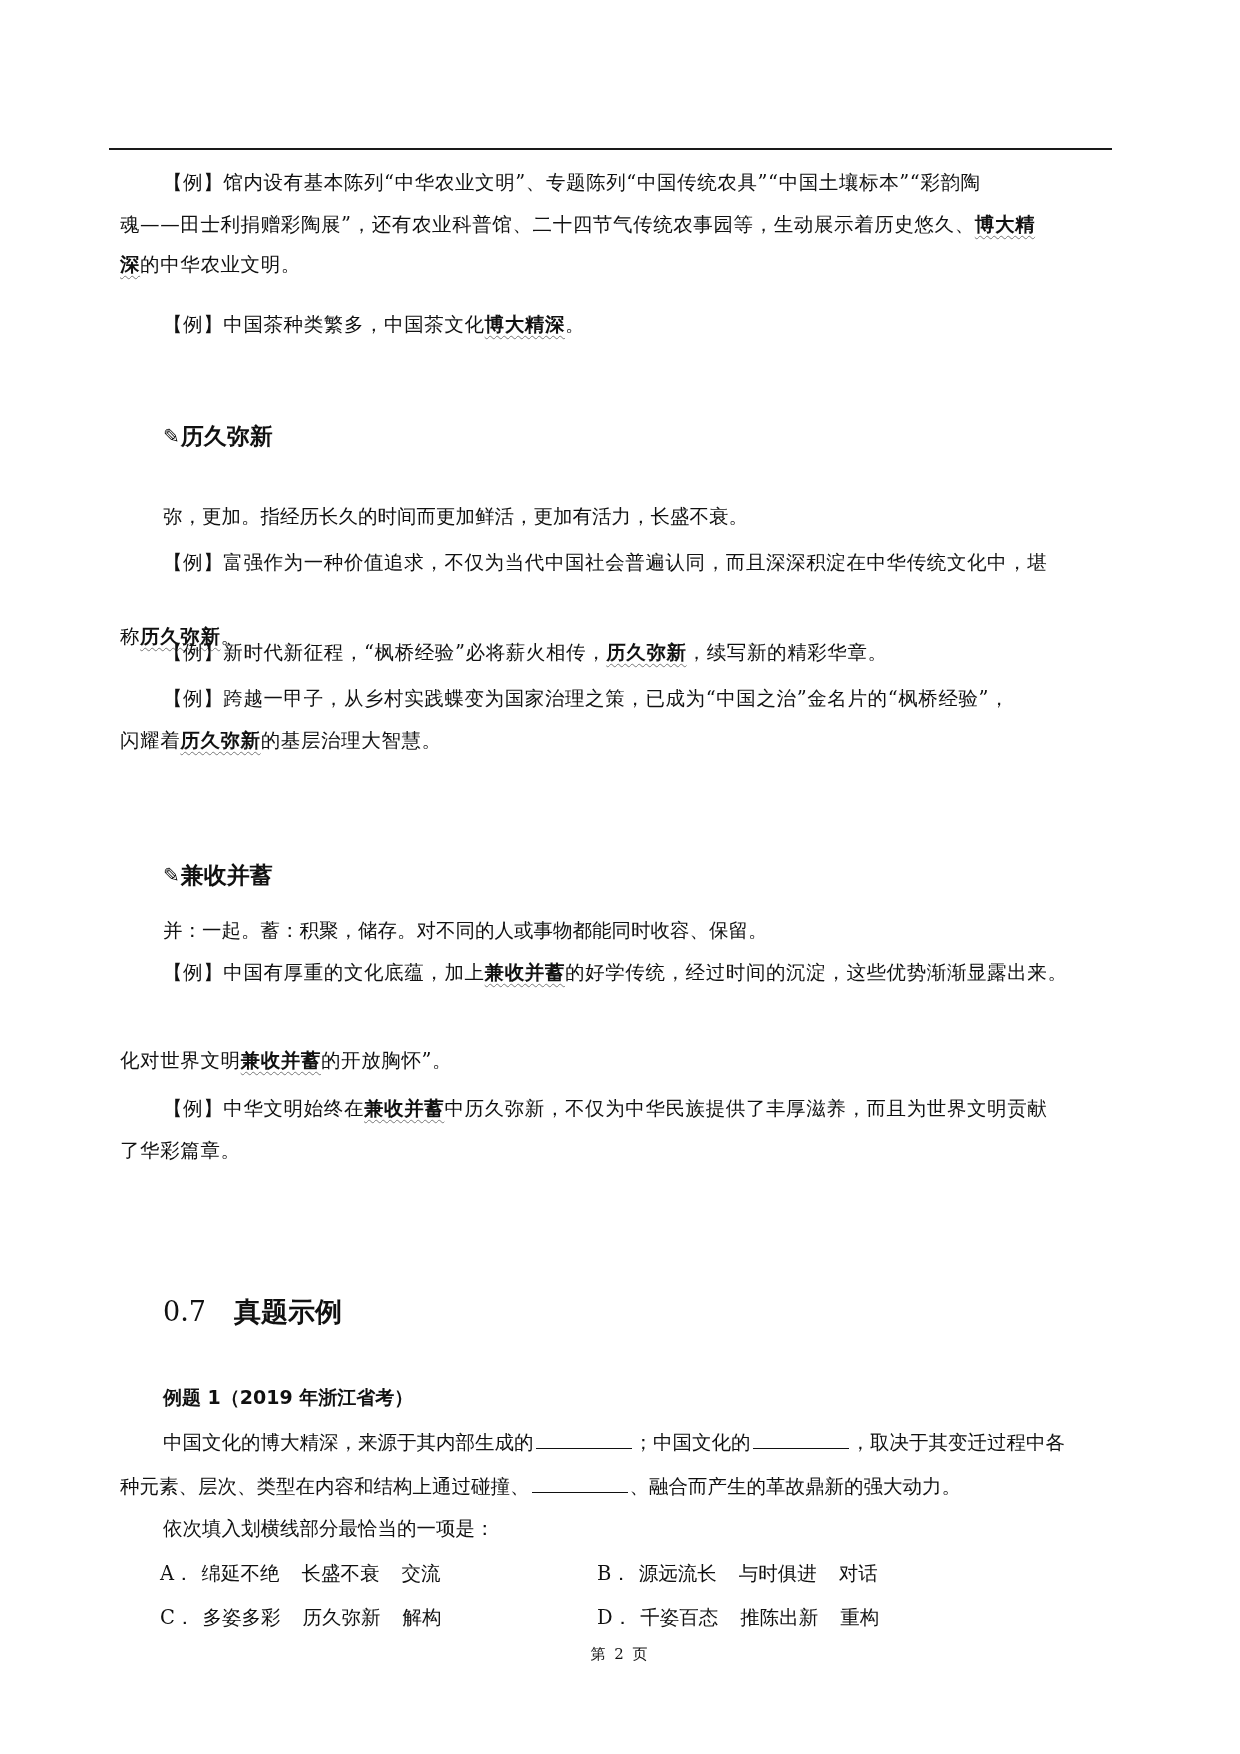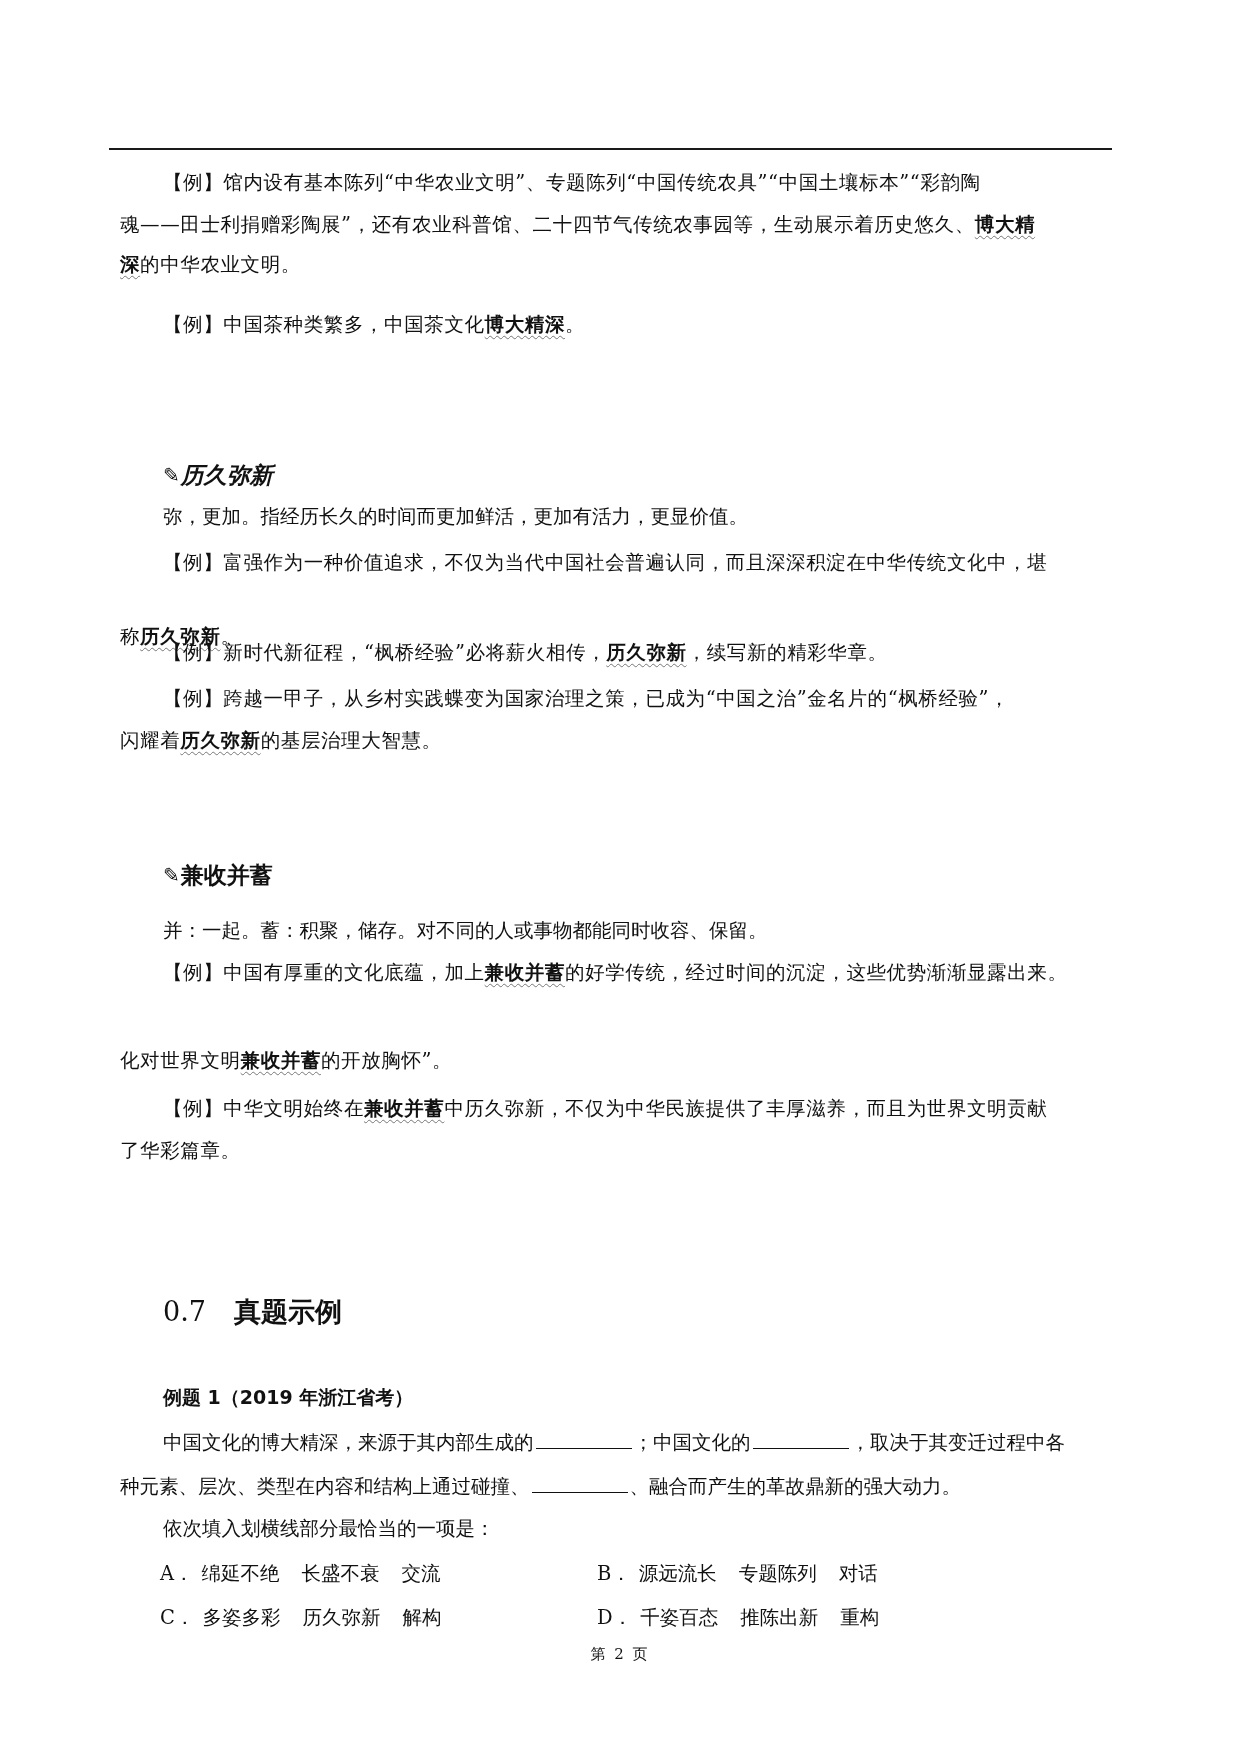--- a/index.html
+++ b/index.html
@@ -137,24 +137,24 @@
   <div class="line cont" style="top:212px;">
     <span>魂——田士利捐赠彩陶展”，还有农业科普馆、二十四节气传统农事园等，生动展示着历史悠久、</span><span class="kw">博大精</span>
   </div>
   <div class="line cont" style="top:252px;">
     <span class="kw">深</span><span>的中华农业文明。</span>
   </div>
   <div class="line ind" style="top:312px;">
     <span>【例】中国茶种类繁多，中国茶文化</span><span class="kw">博大精深</span><span>。</span>
   </div>
 
-  <div class="term-heading" style="top:460px;font-style:italic;">
+  <div class="term-heading" style="top:421px;">
     <span class="pencil">✎</span><span>历久弥新</span>
   </div>
-  <div class="line ind sans" style="top:504px;">弥，更加。指经历长久的时间而更加鲜活，更加有活力，更显价值。</div>
+  <div class="line ind sans" style="top:504px;">弥，更加。指经历长久的时间而更加鲜活，更加有活力，长盛不衰。</div>
 
   <div class="line ind" style="top:550px;">
     <span>【例】富强作为一种价值追求，不仅为当代中国社会普遍认同，而且深深积淀在中华传统文化中，堪</span>
   </div>
   <div class="line cont" style="top:624px;">
     <span>称</span><span class="kw">历久弥新</span><span>。</span>
   </div>
   <div class="line ind" style="top:686px;">
     <span>【例】跨越一甲子，从乡村实践蝶变为国家治理之策，已成为“中国之治”金名片的“枫桥经验”，</span>
   </div>
@@ -194,21 +194,21 @@
   </div>
   <div class="line cont sans" style="top:1472px;">
     <span>种元素、层次、类型在内容和结构上通过碰撞、</span><span class="blank"></span><span>、融合而产生的革故鼎新的强大动力。</span>
   </div>
   <div class="line ind sans" style="top:1516px;">依次填入划横线部分最恰当的一项是：</div>
 
   <div class="option" style="left:160px; top:1561px;">
     <span class="letter">A．</span><span class="choice">绵延不绝</span><span class="choice">长盛不衰</span><span class="choice">交流</span>
   </div>
   <div class="option" style="left:597px; top:1561px;">
-    <span class="letter">B．</span><span class="choice">源远流长</span><span class="choice">专题陈列</span><span class="choice">对话</span>
+    <span class="letter">B．</span><span class="choice">源远流长</span><span class="choice">与时俱进</span><span class="choice">对话</span>
   </div>
   <div class="option" style="left:160px; top:1605px;">
     <span class="letter">C．</span><span class="choice">多姿多彩</span><span class="choice">历久弥新</span><span class="choice">解构</span>
   </div>
   <div class="option" style="left:597px; top:1605px;">
     <span class="letter">D．</span><span class="choice">千姿百态</span><span class="choice">推陈出新</span><span class="choice">重构</span>
   </div>
 
   <div class="footer">第 2 页</div>
 </div>

